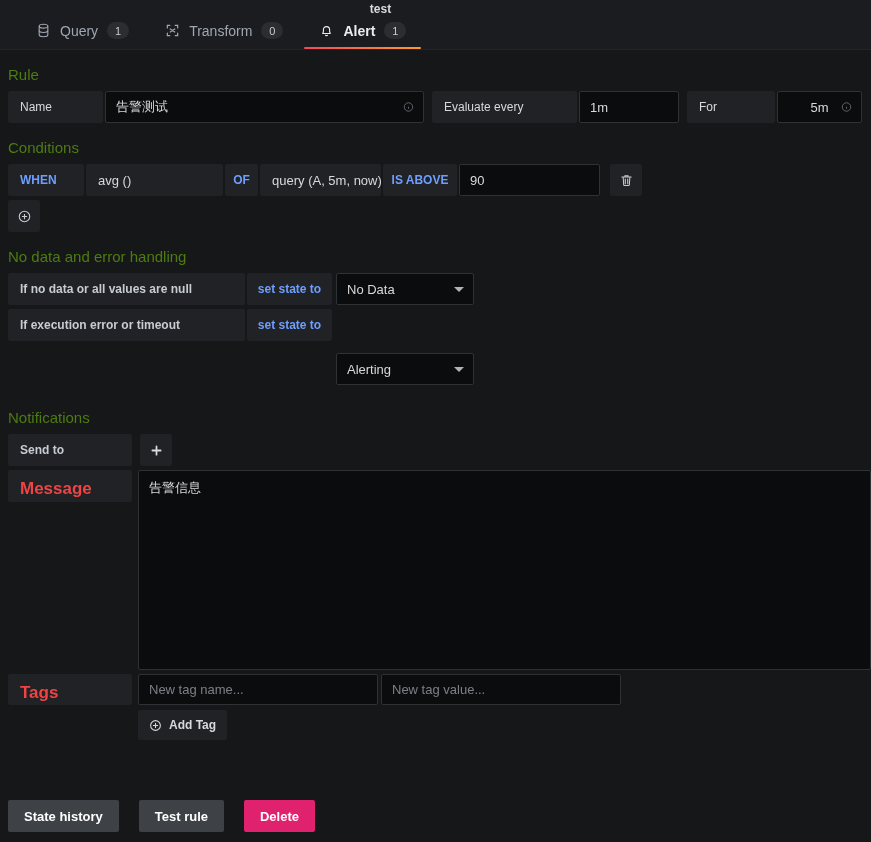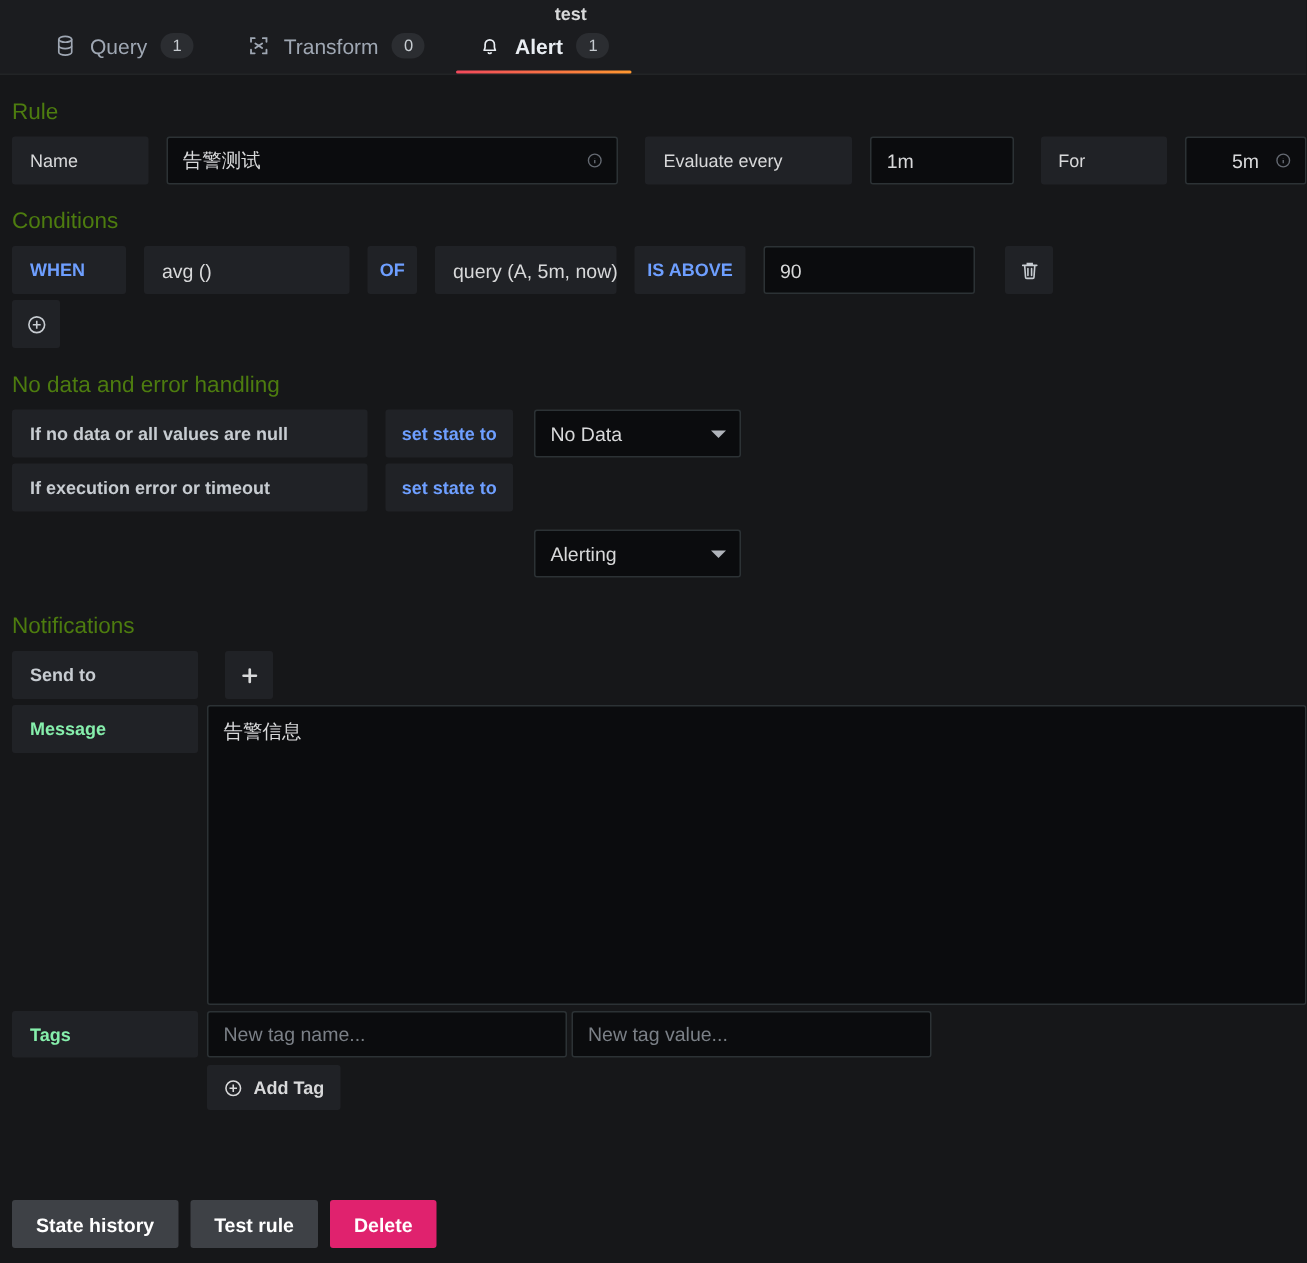--- a/index.html
+++ b/index.html
@@ -83,21 +83,21 @@
 
   
   .content { padding: 0 0 0 0; }
 
   .section-title {
     font-size: 15px;
     color: #4d7c0f;
     padding: 16px 0 8px 8px;
   }
 
-  .row { display: flex; align-items: stretch; padding-left: 8px; gap: 12px; }
+  .row { display: flex; align-items: stretch; padding-left: 8px; gap: 2px; }
 
   .lbl {
     display: flex;
     align-items: center;
     background: #202226;
     border-radius: 2px;
     font-size: 12px;
     font-weight: bold;
     color: #c7ccd1;
     padding: 0 12px;
@@ -167,23 +167,23 @@
   
   .cond-cell { height: 32px; }
 
   
   .notif-row { display: flex; padding-left: 8px; }
   .msg-label {
     display: flex;
     align-items: flex-start;
     background: #202226;
     border-radius: 2px;
-    font-size: 12px;
+    font-size: 17px;
     font-weight: bold;
-    color: #86efac;
+    color: #ef4444;
     padding: 9px 12px 0 12px;
     width: 124px;
     height: 32px;
   }
   .msg-area {
     flex: 1;
     background: #0b0c0e;
     border: 1px solid #2c3235;
     border-radius: 2px;
     min-height: 200px;
@@ -223,21 +223,21 @@
   }
   .addtag svg { width: 13px; height: 13px; display: block; }
 
   
   .footer {
     position: absolute;
     left: 0; bottom: 0;
     width: 871px;
     padding: 0 18px 10px 8px;
     display: flex;
-    gap: 8px;
+    gap: 20px;
   }
   .btn {
     display: inline-flex;
     align-items: center;
     justify-content: center;
     height: 32px;
     padding: 0 16px;
     border: none;
     border-radius: 2px;
     font-size: 13px;

